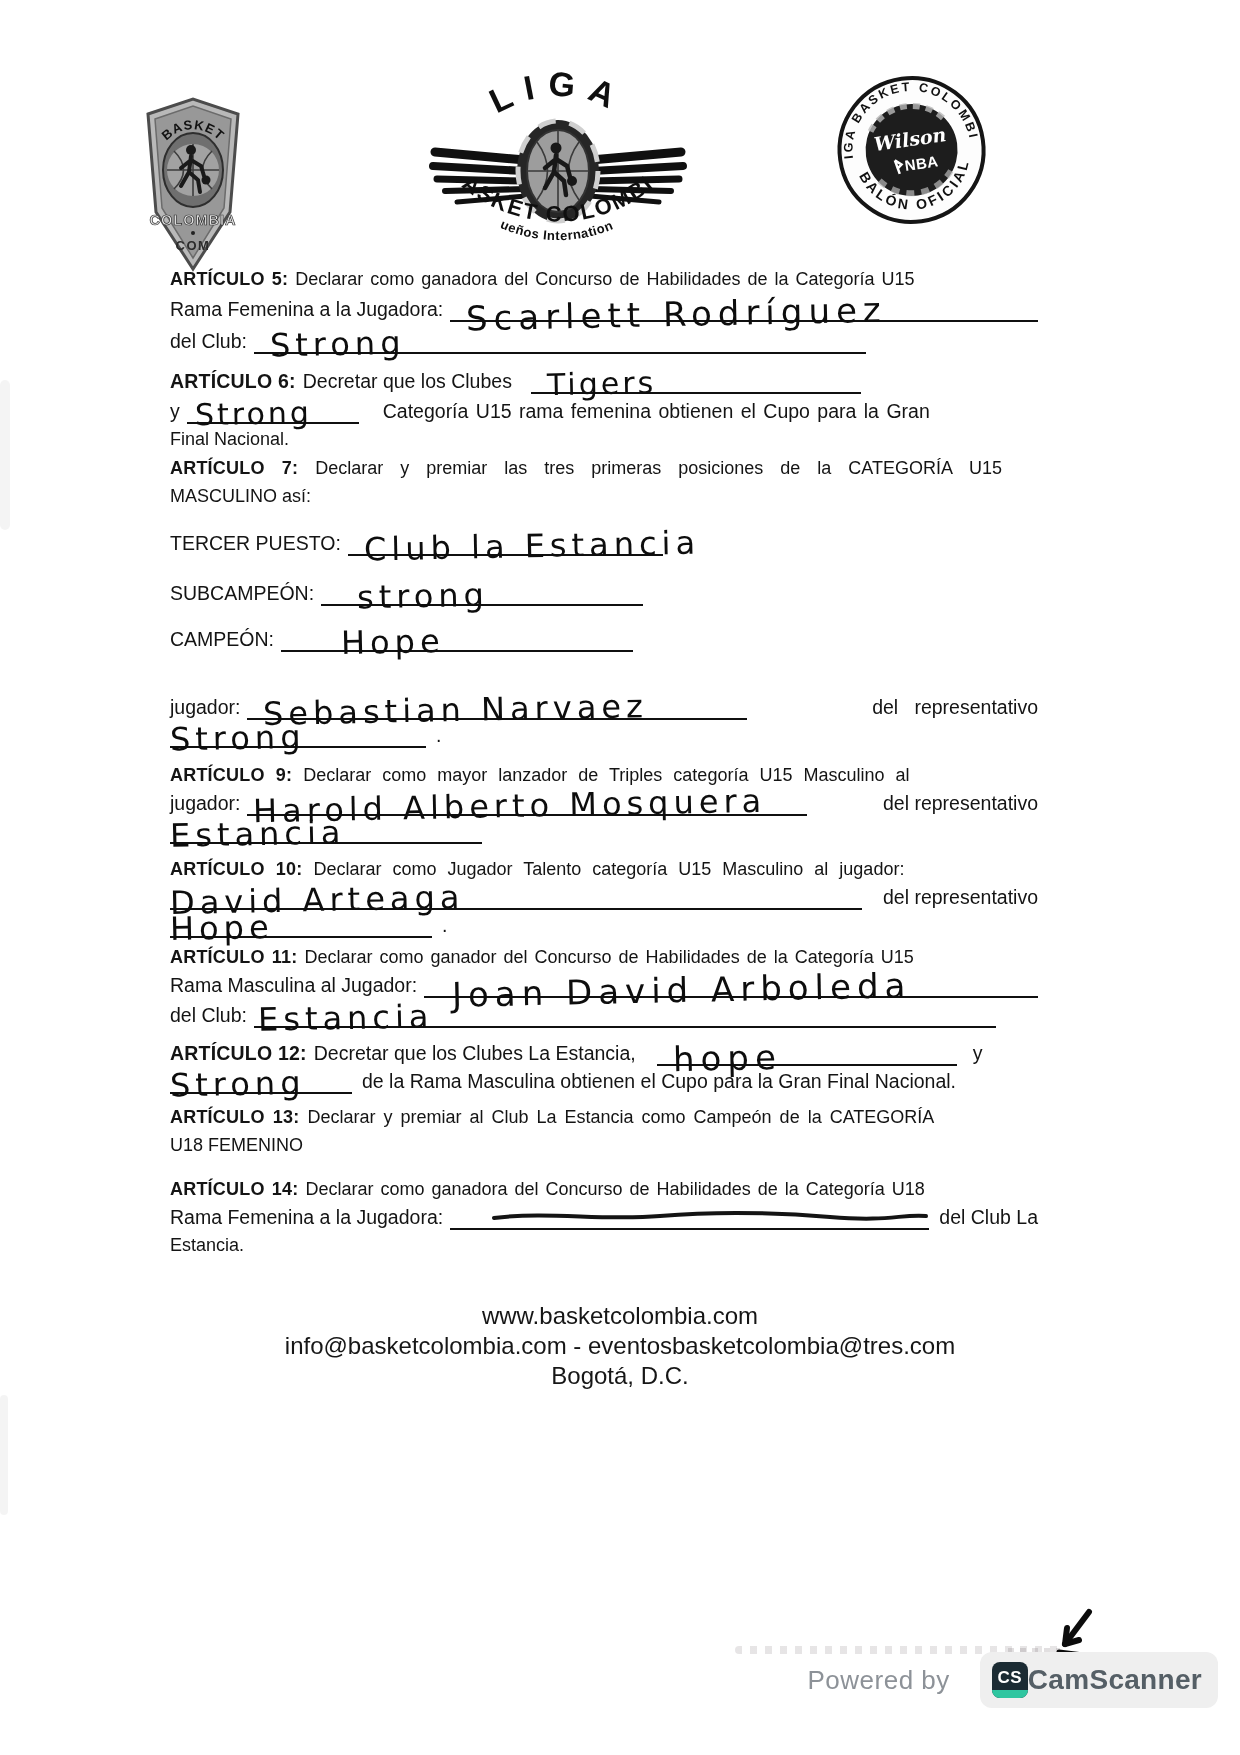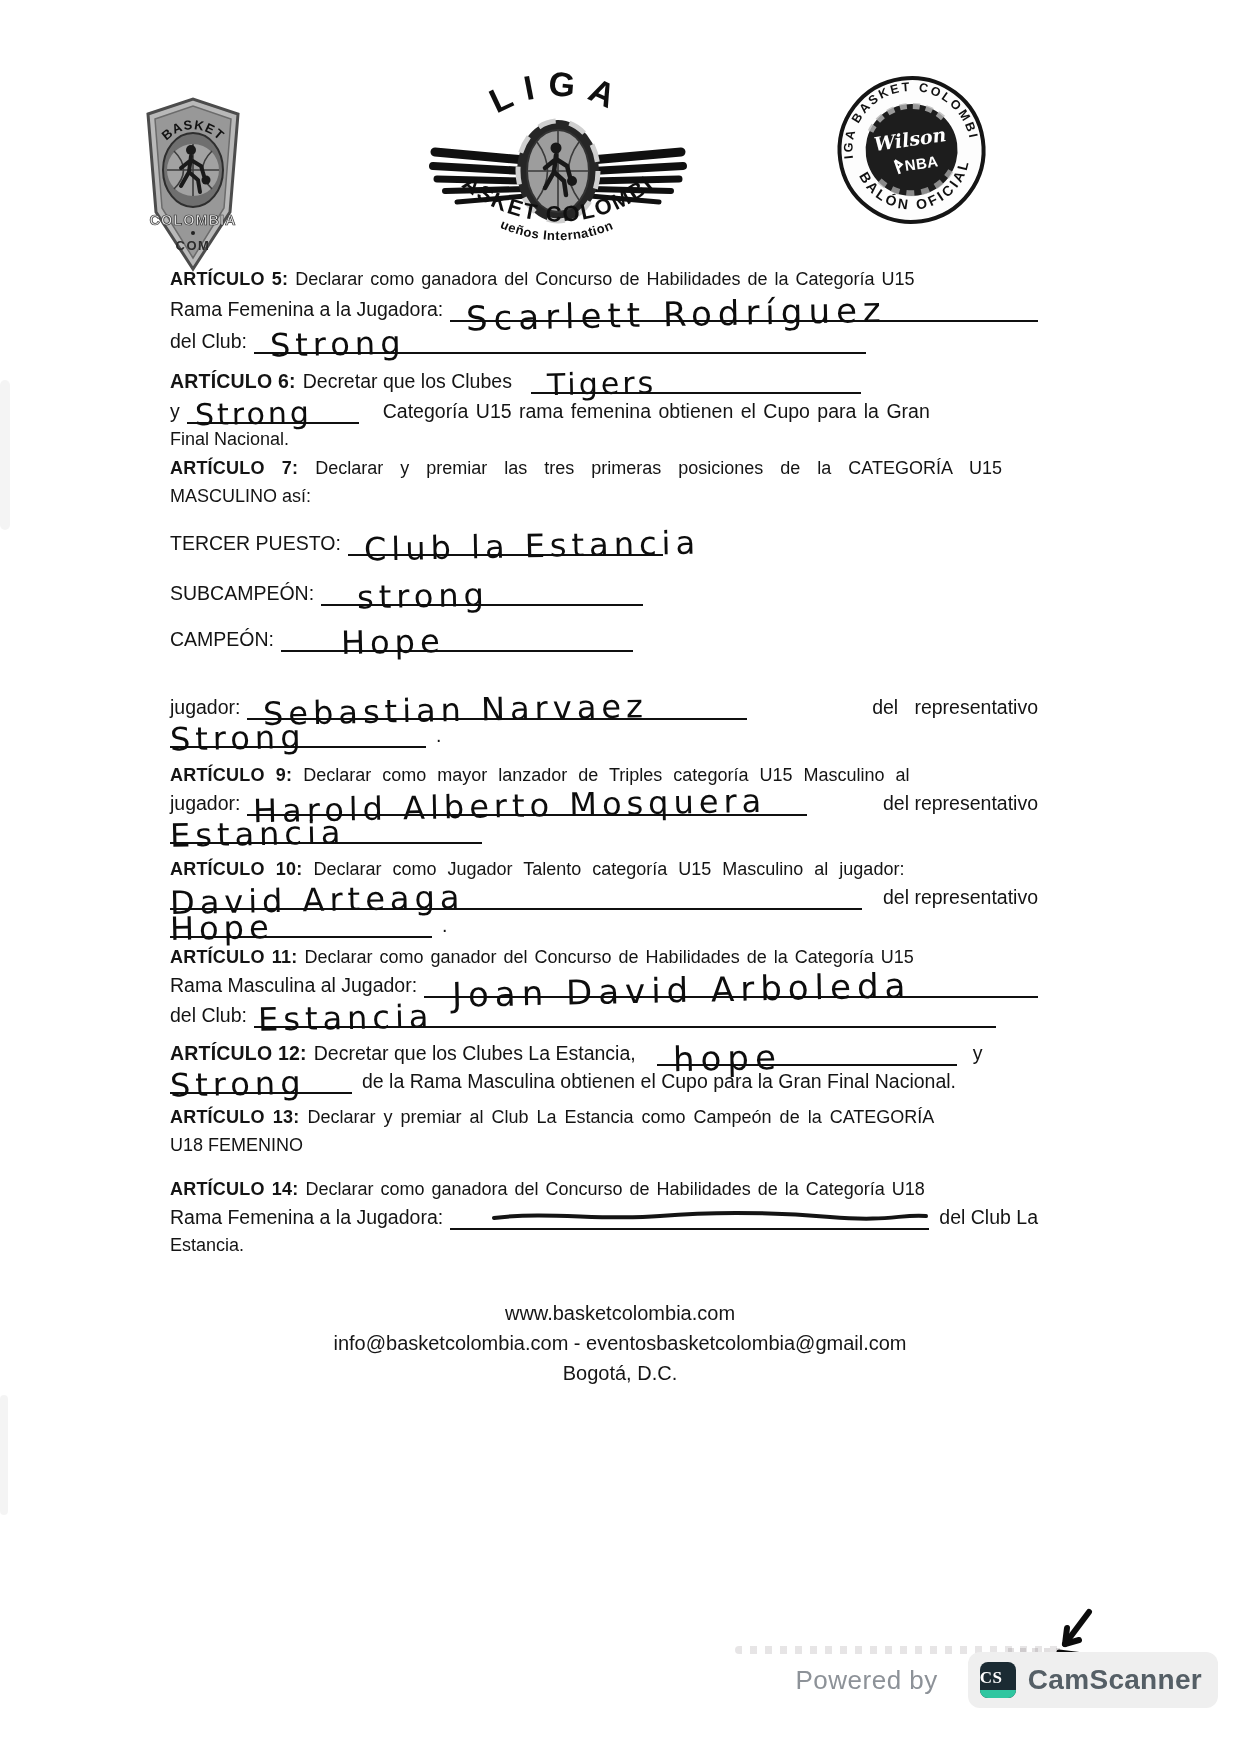--- a/index.html
+++ b/index.html
@@ -25,29 +25,29 @@
   .pushright{margin-left:auto;white-space:nowrap;}
   .hand{position:absolute;bottom:-7px;left:16px;white-space:nowrap;color:#0d0d0d;
         font-family:cursive,"DejaVu Sans",sans-serif;font-size:30px;line-height:30px;
         transform:rotate(-1.2deg);letter-spacing:3px;}
   .hand.big{font-size:34px;letter-spacing:6px;bottom:-9px;}
   .hand.med{font-size:32px;letter-spacing:5px;}
   .ws2{word-spacing:2px;}.ws3{word-spacing:3px;}.ws5{word-spacing:5px;}
   .ws6{word-spacing:6px;}.ws12{word-spacing:12px;}
 
   
-  .footer-line{position:absolute;left:0;width:100%;text-align:center;font-size:20px;color:#161616;}
+  .footer-line{position:absolute;left:0;width:100%;text-align:center;font-size:24px;color:#161616;}
 
   
   .cs-row{position:absolute;top:1652px;right:22px;display:flex;align-items:center;gap:8px;}
   .poweredby{color:#8d9298;font-size:26px;margin-right:22px;letter-spacing:.5px;}
   .cs-pill{display:flex;align-items:center;background:#efefef;border-radius:12px;
            padding:8px 16px 8px 12px;height:40px;}
   .cs-icon{width:36px;height:36px;border-radius:8px;background:#1b2b33;position:relative;
-           display:flex;align-items:center;justify-content:flex-start;overflow:hidden;margin-right:12px;font-family:Liberation Serif, serif;}
+           display:flex;align-items:center;justify-content:center;overflow:hidden;}
   .cs-icon .cs-txt{color:#ffffff;font-weight:bold;font-size:17px;letter-spacing:.5px;z-index:2;margin-top:-4px;}
   .cs-icon .cs-teal{position:absolute;bottom:0;left:0;width:100%;height:8px;background:#2fc6a0;}
   .cs-brand{color:#555f66;font-size:28px;font-weight:bold;letter-spacing:.3px;}
 
   svg text{font-family:"Liberation Sans",sans-serif;}
 </style>
 </head>
 <body>
 
 <div class="page">
@@ -301,21 +301,21 @@
         <path d="M4,10 C 60,3 110,13 170,8 S 280,4 340,9 S 410,6 436,8" stroke="#141414" stroke-width="4" fill="none" stroke-linecap="round"></path>
       </svg>
     </span>
     <span class="suffix">del Club La</span>
   </div>
   <div class="tline" style="top:1232px;">
     <span>Estancia.</span>
   </div>
 
   <div class="footer-line" style="top:1302px;">www.basketcolombia.com</div>
-  <div class="footer-line" style="top:1332px;">info@basketcolombia.com - eventosbasketcolombia@gmail.com</div>
+  <div class="footer-line" style="top:1332px;">info@basketcolombia.com - eventosbasketcolombia@tres.com</div>
   <div class="footer-line" style="top:1362px;">Bogotá, D.C.</div>
 
   <svg style="position:absolute;left:1045px;top:1606px;" width="60" height="62" viewBox="0 0 60 62">
     <path d="M44,6 L20,38" stroke="#0c0c0c" stroke-width="6" fill="none" stroke-linecap="round"></path>
     <path d="M20,38 L34,34 M20,38 L22,22" stroke="#0c0c0c" stroke-width="6" fill="none" stroke-linecap="round"></path>
     <path d="M14,46 L46,50" stroke="#0c0c0c" stroke-width="5" fill="none" stroke-linecap="round"></path>
   </svg>
 
   <div class="cs-row">
     <span class="poweredby">Powered by</span>

